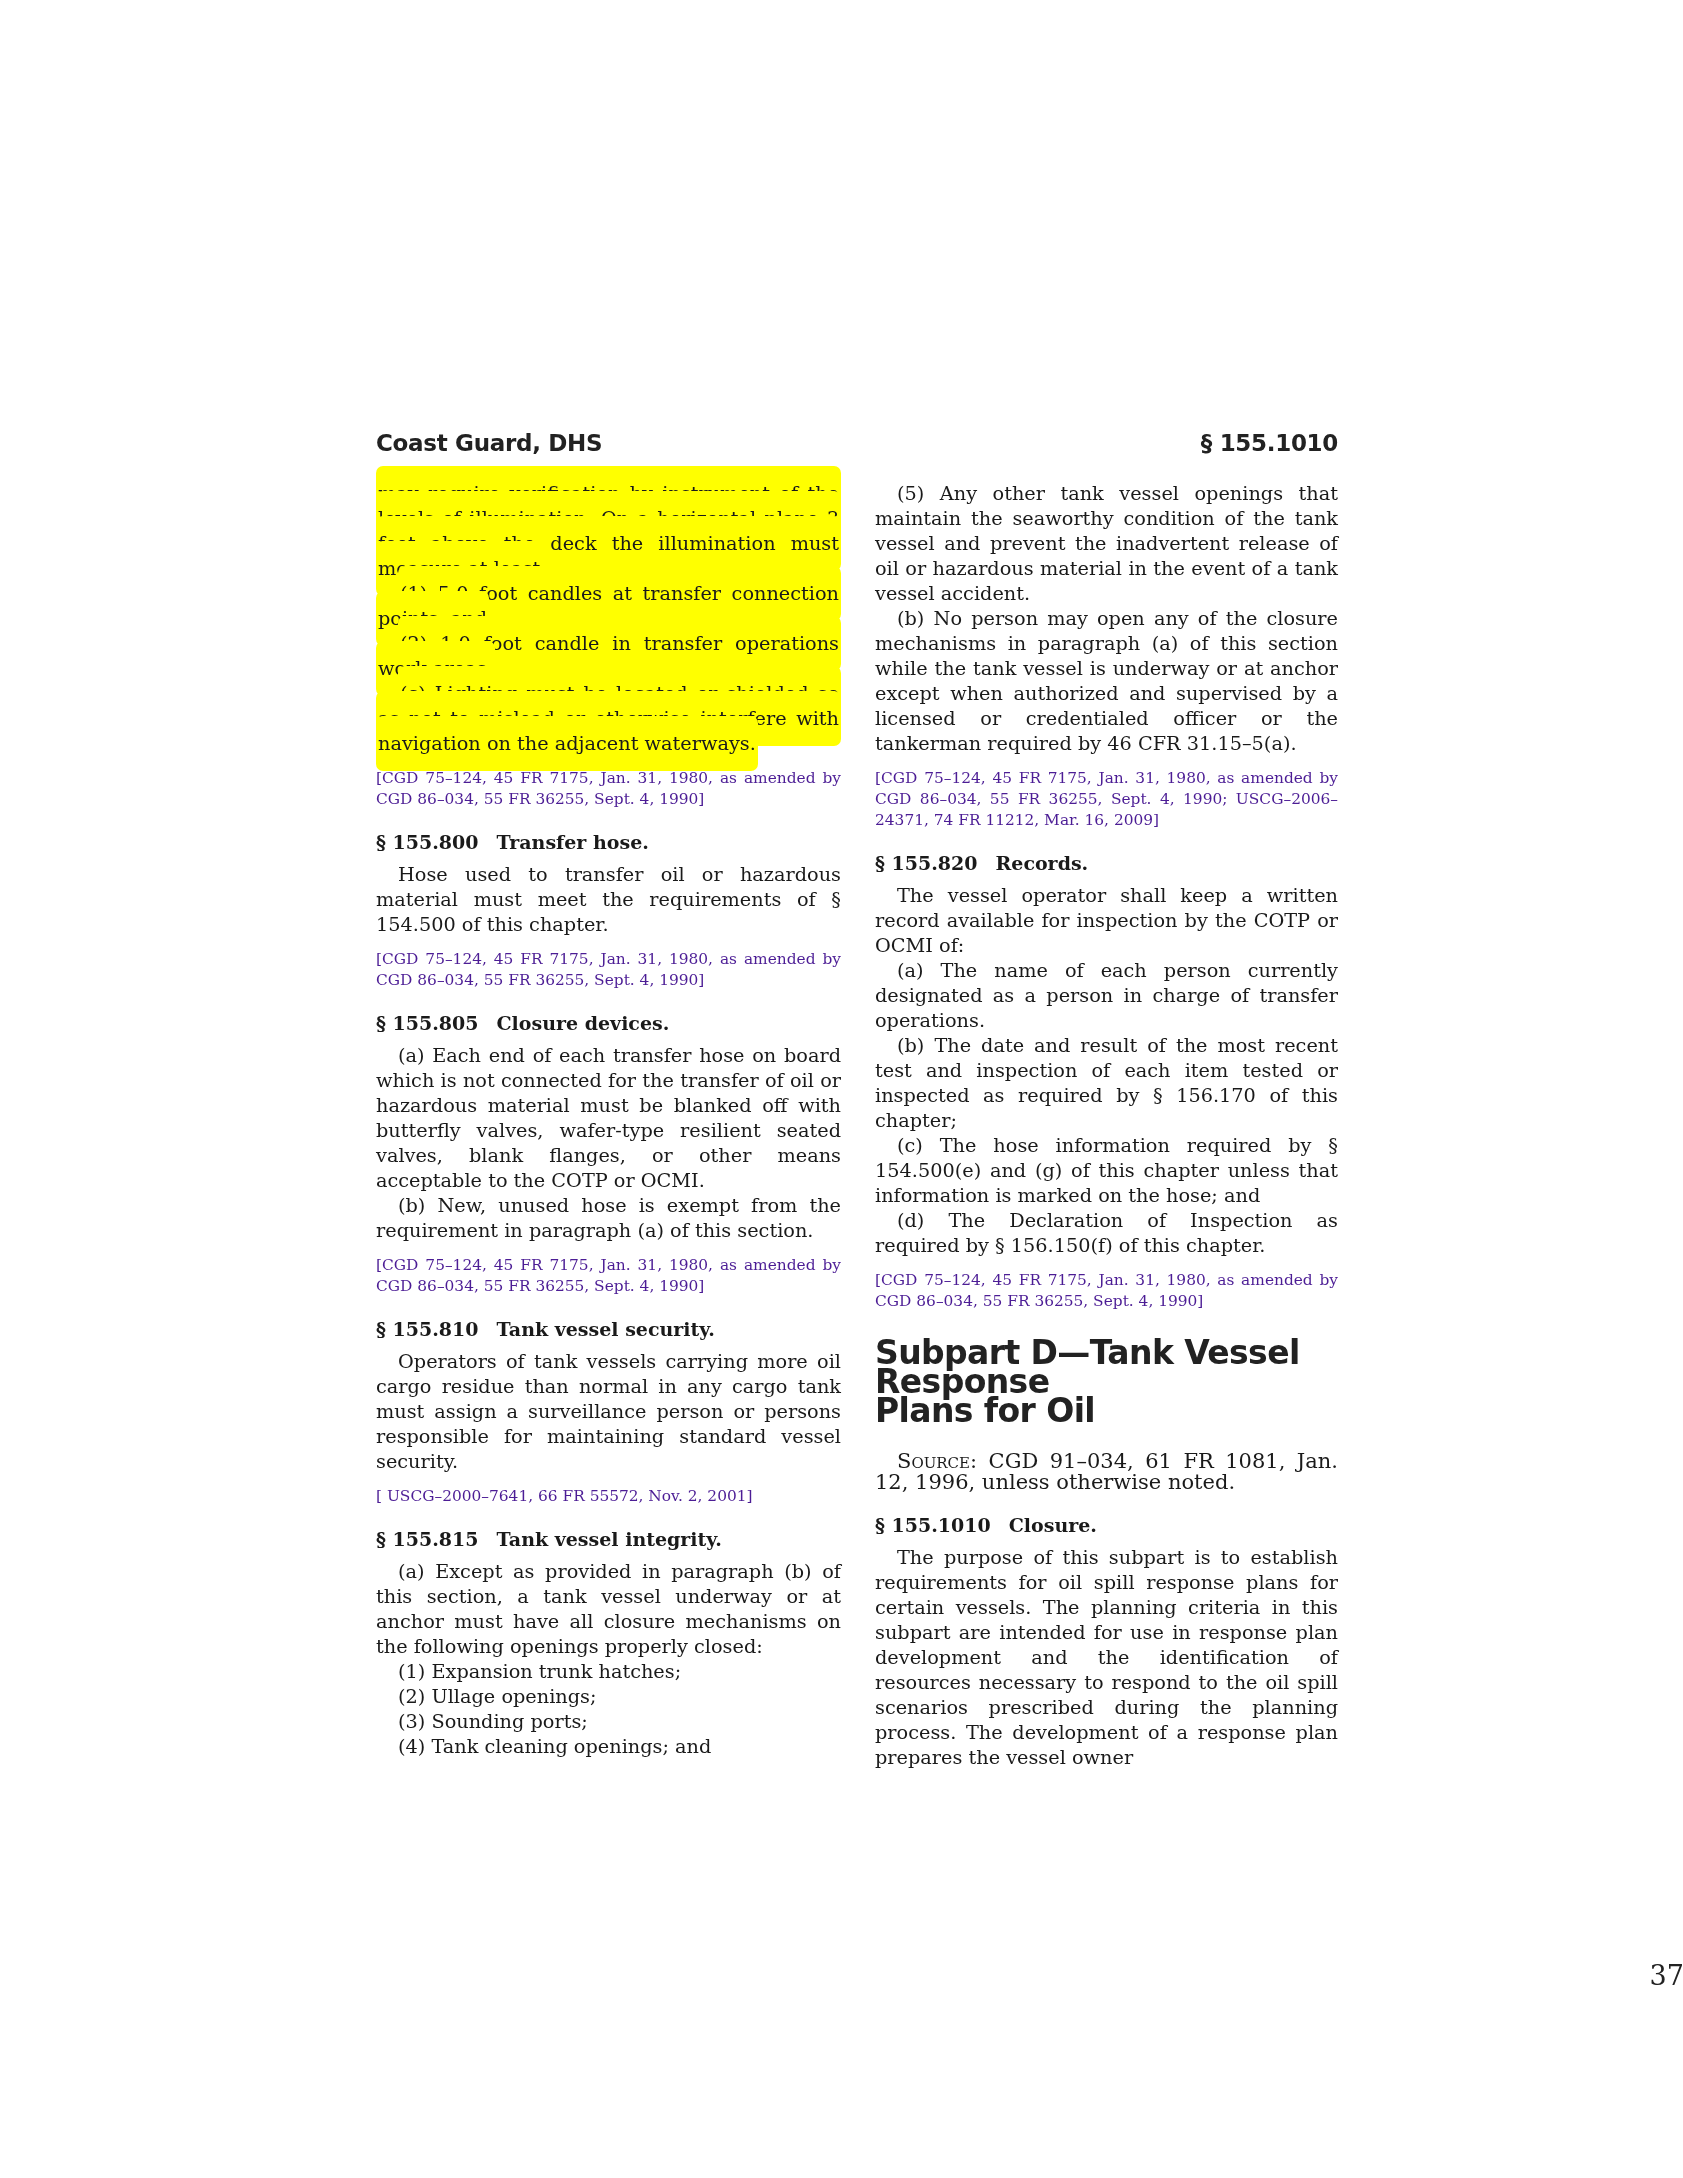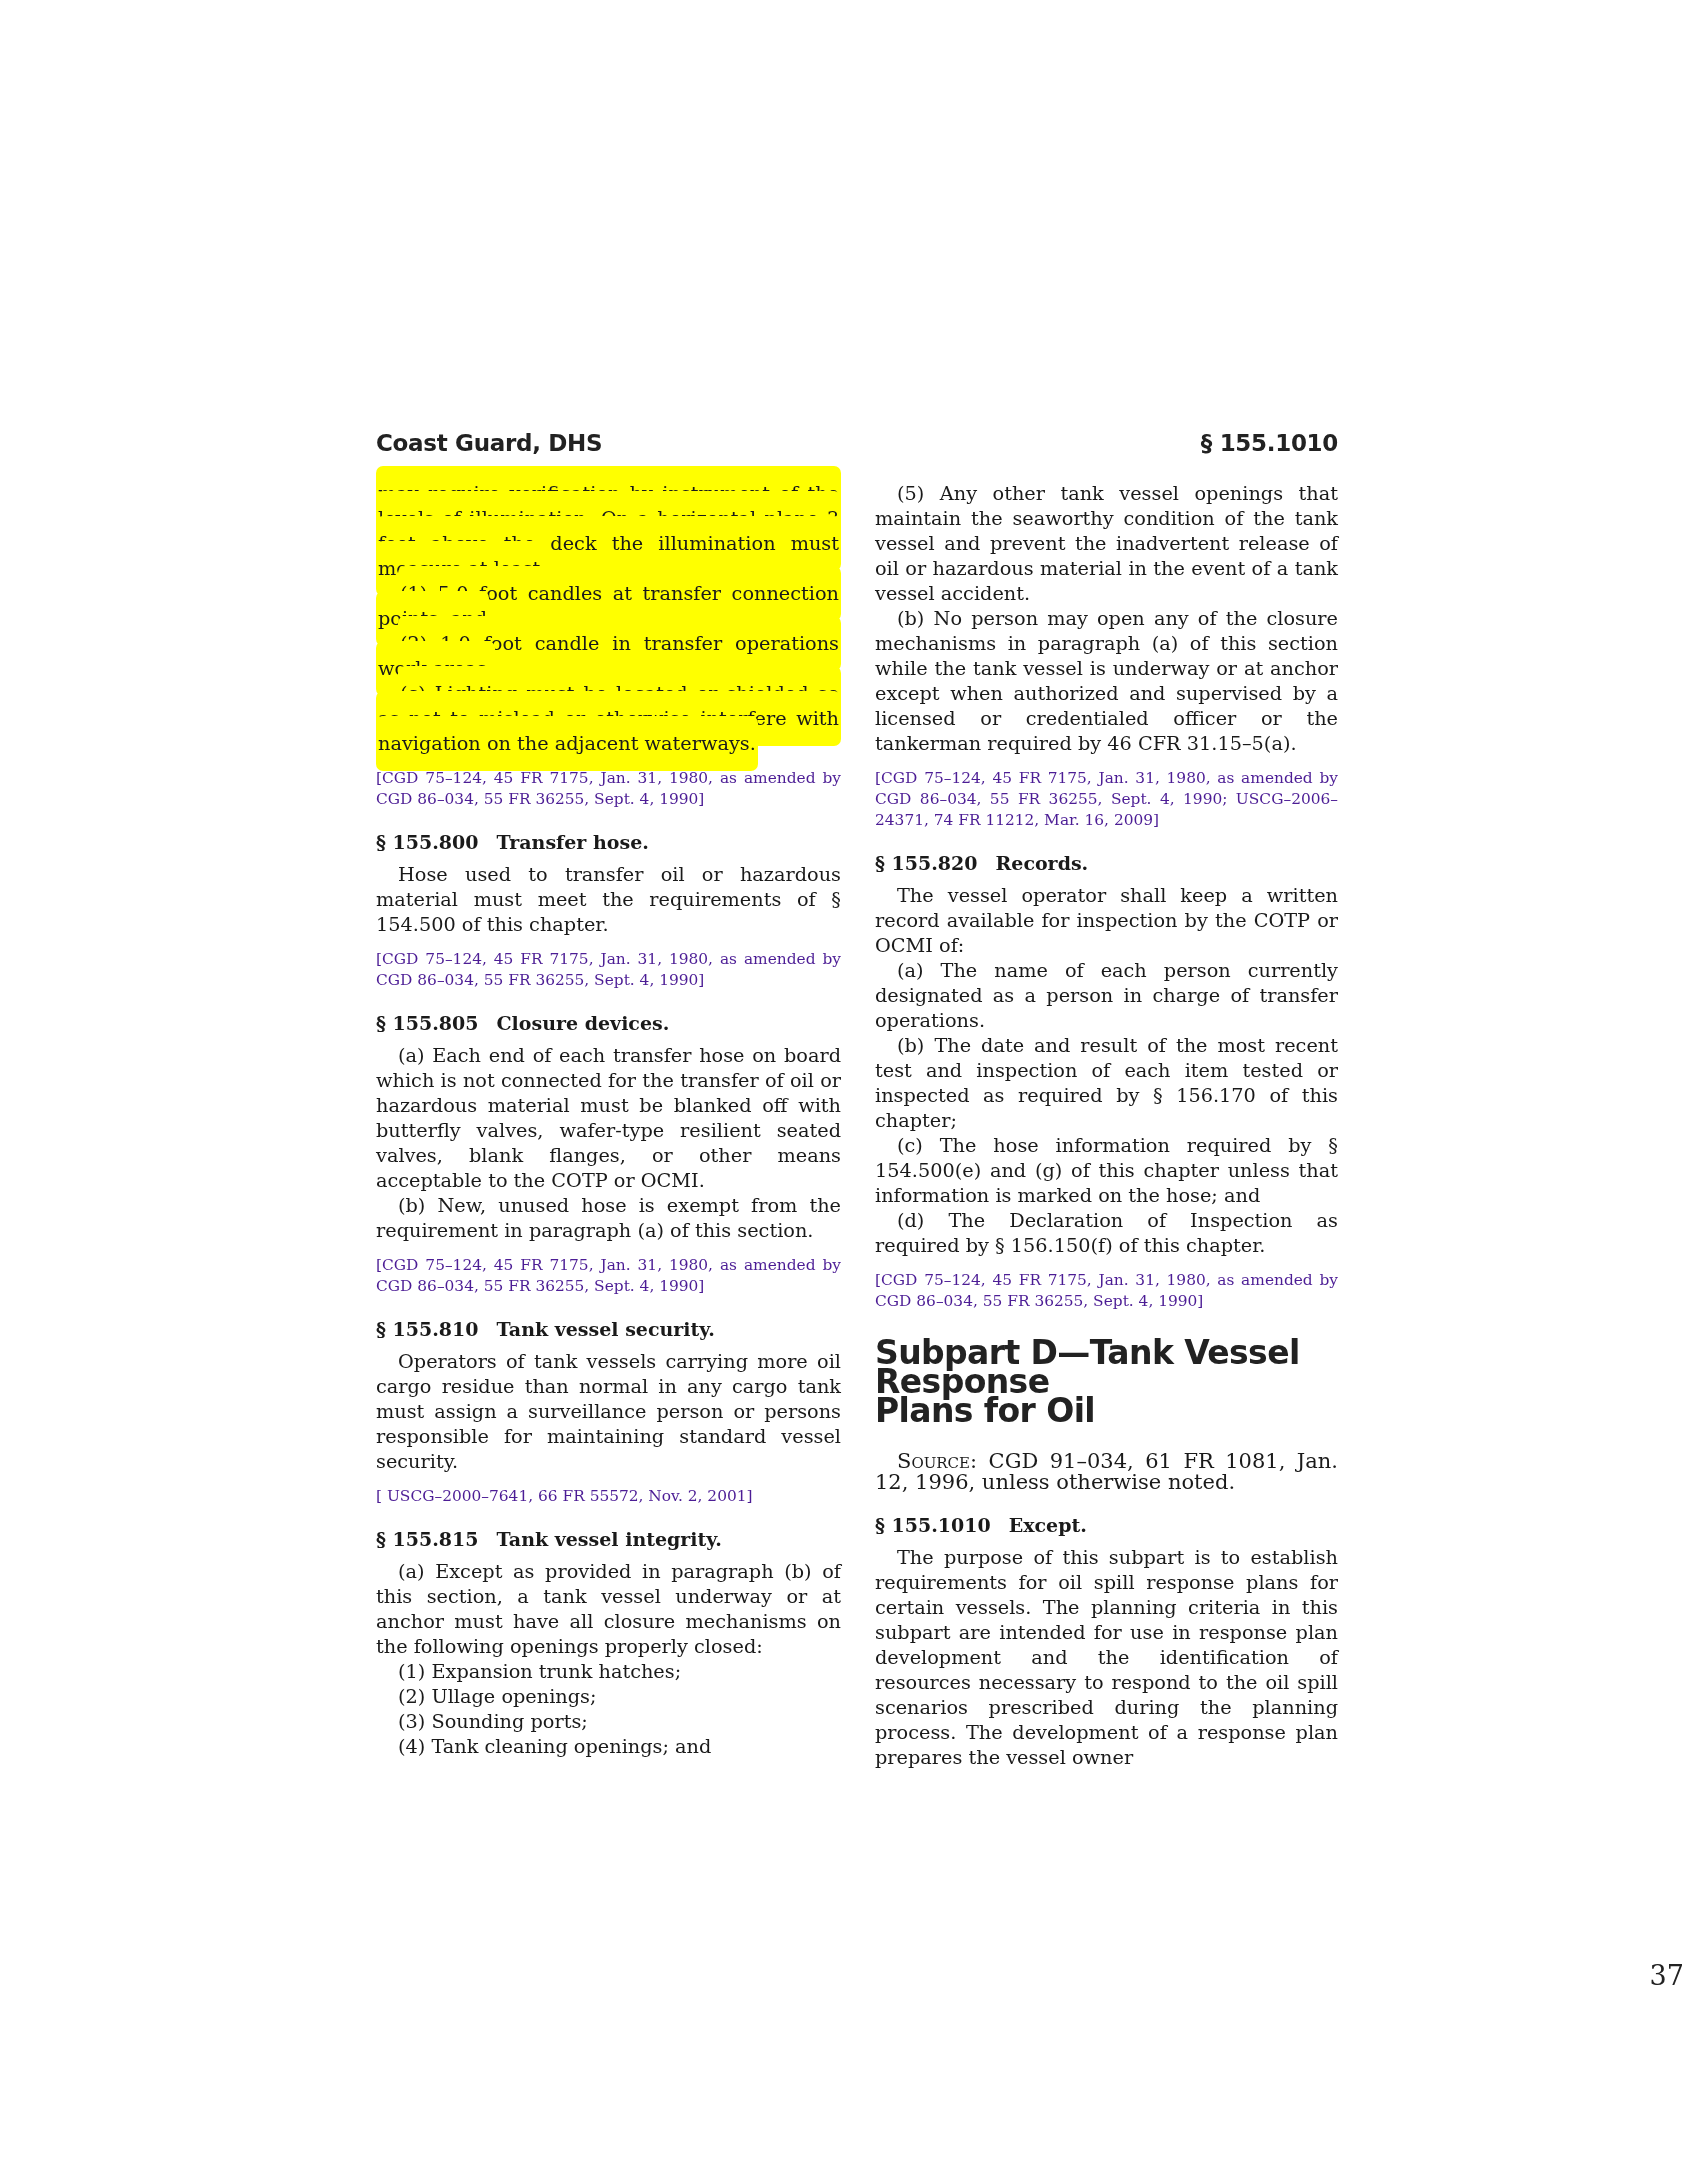--- a/index.html
+++ b/index.html
@@ -90,20 +90,20 @@
     <p class="cite">[CGD 75–124, 45 FR 7175, Jan. 31, 1980, as amended by CGD 86–034, 55 FR 36255, Sept. 4, 1990]</p>
 
     <div class="subpart">
       <div>Subpart D—Tank Vessel Response</div>
       <div>Plans for Oil</div>
     </div>
 
     <p class="source"><span class="sc">Source:</span><span> CGD 91–034, 61 FR 1081, Jan. 12, 1996, unless otherwise noted.</span></p>
 
     <div class="sec-head">
-      <span class="num">§ 155.1010</span><span>Except.</span>
+      <span class="num">§ 155.1010</span><span>Closure.</span>
     </div>
     <p class="p">The purpose of this subpart is to establish requirements for oil spill response plans for certain vessels. The planning criteria in this subpart are intended for use in response plan development and the identification of resources necessary to respond to the oil spill scenarios prescribed during the planning process. The development of a response plan prepares the vessel owner</p>
   </div>
 
   <div class="folio">377</div>
 </div>
 
 
 </body></html>

